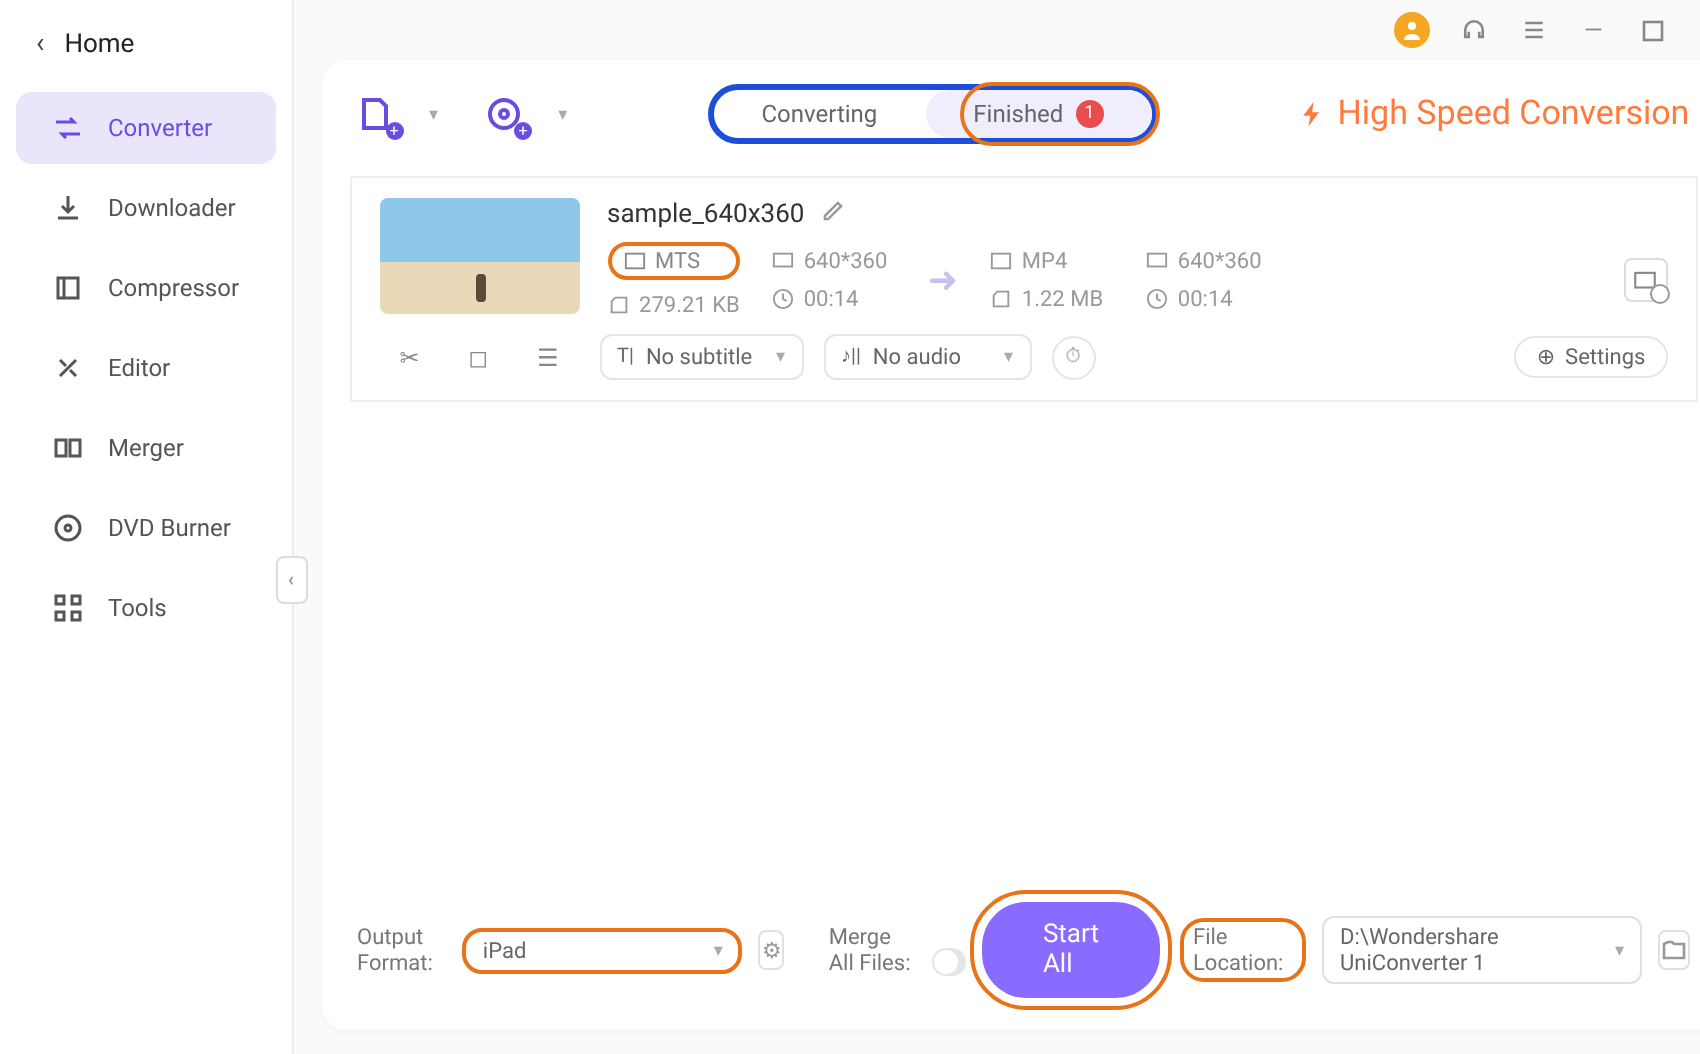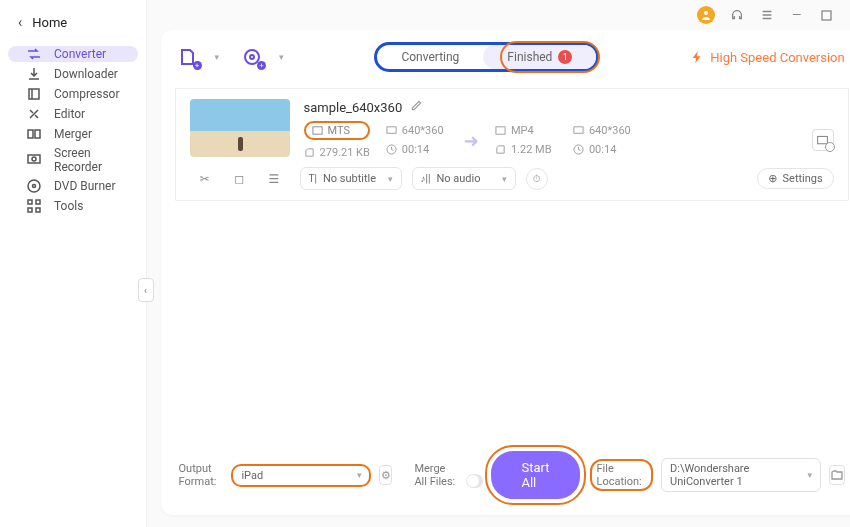--- a/index.html
+++ b/index.html
@@ -1,39 +1,39 @@
 <!DOCTYPE html>
 <html><head>
 <meta charset="utf-8">
 <style>
 *{margin:0;padding:0;box-sizing:border-box;font-family:-apple-system,BlinkMacSystemFont,"Segoe UI",Roboto,sans-serif}
 body{width:850px;height:527px;background:#fafafa;display:flex;overflow:hidden;font-size:12px;color:#333}
 .sidebar{width:160px;background:#fff;border-right:1px solid #eee;display:flex;flex-direction:column;position:relative}
 .home-row{display:flex;align-items:center;gap:10px;padding:14px 18px}
 .home-row .back{font-size:14px;color:#444}
 .home-row .title{font-size:13px;color:#222}
-.sb-item{display:flex;align-items:center;gap:12px;padding:0 18px;cursor:pointer;color:#555;font-size:12px;border-radius:8px;margin:2px 8px}
+.sb-item{display:flex;align-items:center;gap:12px;padding:10px 18px;cursor:pointer;color:#555;font-size:12px;border-radius:8px;margin:2px 8px}
 .sb-item.active{background:#e9e5fb;color:#6a4de0}
 .sb-item svg{width:16px;height:16px;flex-shrink:0}
 .collapse-btn{position:absolute;right:-8px;top:278px;width:16px;height:24px;background:#fff;border:1px solid #ddd;border-radius:4px;display:flex;align-items:center;justify-content:center;font-size:10px;color:#888;cursor:pointer}
 .main{flex:1;display:flex;flex-direction:column;background:#fafafa}
 .titlebar{height:30px;display:flex;align-items:center;justify-content:flex-end;gap:14px;padding:0 12px}
 .tb-icon{width:16px;height:16px;display:flex;align-items:center;justify-content:center;color:#888;cursor:pointer}
 .tb-avatar{width:18px;height:18px;border-radius:50%;background:#f5a623;display:flex;align-items:center;justify-content:center;color:#fff;font-size:10px}
 .content{flex:1;margin:0 14px 12px 14px;background:#fff;border-radius:12px;display:flex;flex-direction:column;box-shadow:0 1px 3px rgba(0,0,0,.04)}
 .top-strip{display:flex;align-items:center;padding:12px 18px 8px 18px;gap:14px}
 .add-btn{width:20px;height:20px;color:#6a4de0;display:flex;align-items:center;cursor:pointer;position:relative}
 .add-btn .plus{position:absolute;right:-3px;bottom:-3px;width:9px;height:9px;background:#6a4de0;color:#fff;border-radius:50%;font-size:8px;display:flex;align-items:center;justify-content:center;line-height:1}
 .chev{font-size:9px;color:#aaa;margin-left:2px}
 .tabs{display:flex;background:#fff;border:3px solid #1d4ed8;border-radius:20px;overflow:visible;margin-left:auto;margin-right:auto;position:relative}
 .tab{padding:5px 24px;font-size:12px;color:#666;cursor:pointer;display:flex;align-items:center;gap:6px}
 .tab.finished{background:#f0eefd;border-radius:20px;position:relative}
 .tabs-hl{position:absolute;right:-4px;top:-4px;bottom:-4px;width:100px;border:2px solid #e8741a;border-radius:22px;pointer-events:none}
 .badge{width:14px;height:14px;background:#e94e4e;color:#fff;border-radius:50%;font-size:9px;display:flex;align-items:center;justify-content:center}
-.speed{display:flex;align-items:center;gap:6px;color:#ff7a3c;font-size:13px;cursor:pointer}
+.speed{display:flex;align-items:center;gap:6px;color:#ff7a3c;font-size:17px;cursor:pointer}
 .item-card{margin:8px 14px;border:1px solid #eee;border-radius:1px;padding:10px 14px;display:flex;flex-direction:column;gap:8px}
 .item-row{display:flex;align-items:flex-start;gap:14px}
 .thumb{width:100px;height:58px;border-radius:4px;background:linear-gradient(#8ec8e8 0%,#8ec8e8 55%,#e9d9b8 55%,#e9d9b8 100%);position:relative;overflow:hidden}
 .thumb::after{content:'';position:absolute;left:48px;top:38px;width:5px;height:14px;background:#5a4a3a;border-radius:2px}
 .info{flex:1;display:flex;flex-direction:column;gap:6px}
 .fname-row{display:flex;align-items:center;gap:8px}
 .fname{font-size:13px;color:#333}
 .edit-ic{color:#999;cursor:pointer}
 .meta-grid{display:flex;align-items:center;gap:16px}
 .meta-col{display:flex;flex-direction:column;gap:6px;min-width:62px}
@@ -104,27 +104,20 @@
   </div>
   <div class="sb-item">
     <svg viewBox="0 0 16 16" fill="none" stroke="currentColor" stroke-width="1.5">
         <rect x="2" y="4" width="5" height="8"></rect>
         <rect x="9" y="4" width="5" height="8"></rect>
       </svg>
     <span>Merger</span>
   </div>
   <div class="sb-item">
     <svg viewBox="0 0 16 16" fill="none" stroke="currentColor" stroke-width="1.5">
-        <rect x="2" y="3" width="12" height="8"></rect>
-        <circle cx="8" cy="7" r="2"></circle>
-      </svg>
-    <span>Screen Recorder</span>
-  </div>
-  <div class="sb-item">
-    <svg viewBox="0 0 16 16" fill="none" stroke="currentColor" stroke-width="1.5">
         <circle cx="8" cy="8" r="6"></circle>
         <circle cx="8" cy="8" r="1.5"></circle>
       </svg>
     <span>DVD Burner</span>
   </div>
   <div class="sb-item">
     <svg viewBox="0 0 16 16" fill="none" stroke="currentColor" stroke-width="1.5">
         <rect x="2" y="2" width="4" height="4"></rect>
         <rect x="10" y="2" width="4" height="4"></rect>
         <rect x="2" y="10" width="4" height="4"></rect>

